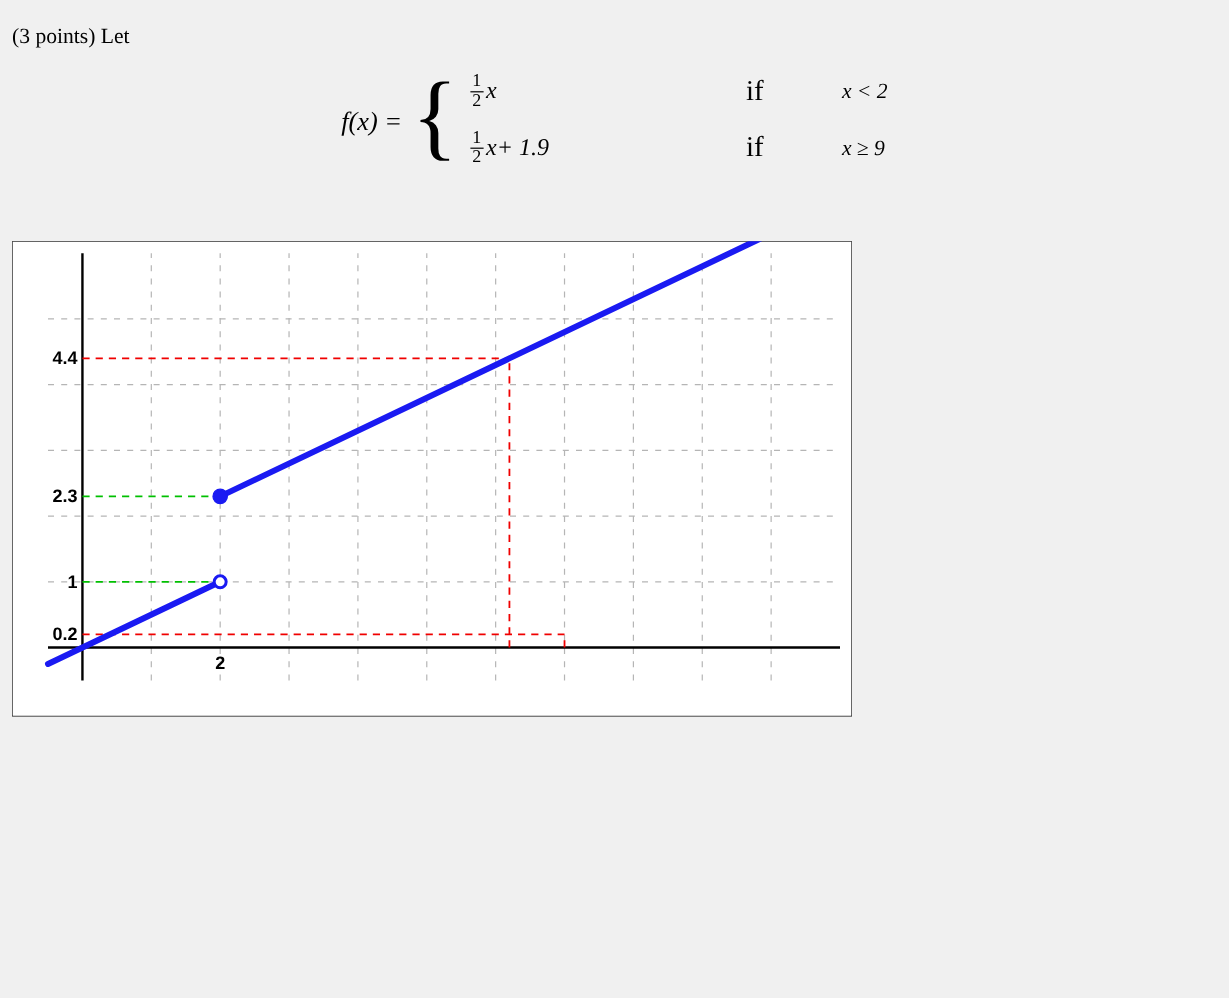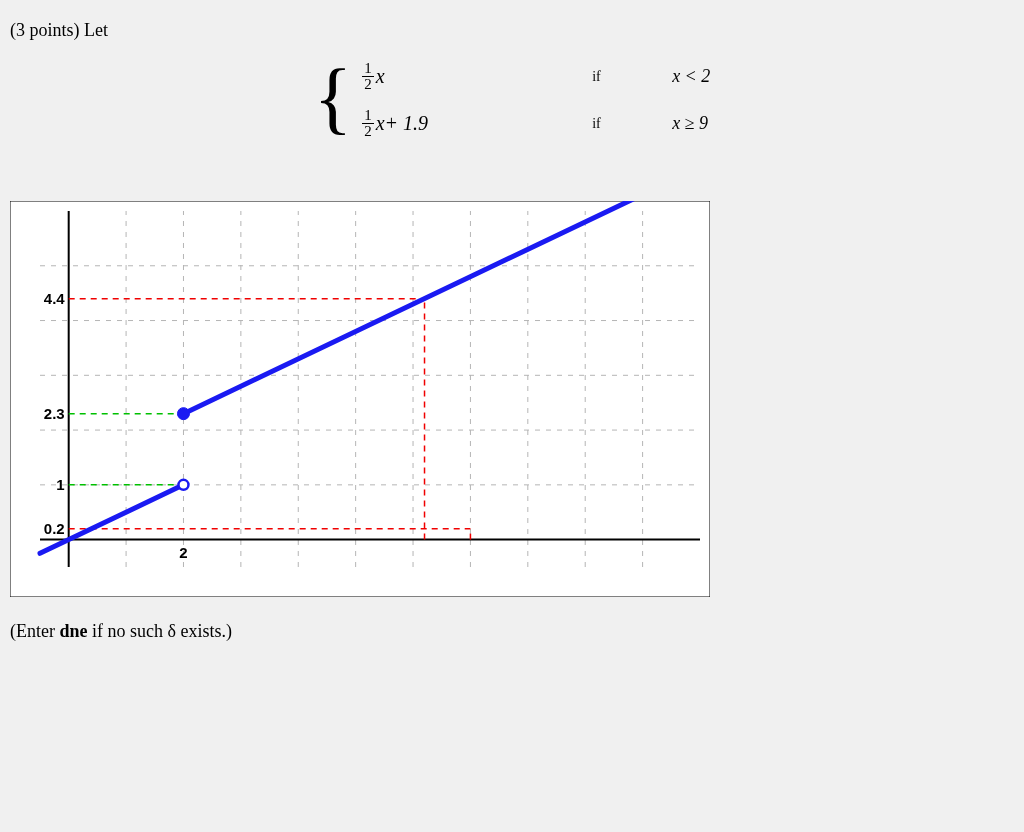--- a/index.html
+++ b/index.html
@@ -52,21 +52,21 @@
   }
   .expr {
     width: 230px;
     display: flex;
     align-items: center;
     font-size: 20px;
   }
   .iftext {
     width: 80px;
     font-style: normal;
-    font-size: 14px;
+    font-size: 24px;
   }
   .cond {
     font-size: 18px;
   }
   .frac {
     display: inline-flex;
     flex-direction: column;
     align-items: center;
     font-size: 15px;
     line-height: 1;
@@ -87,20 +87,21 @@
   }
 </style>
 </head>
 <body>
 
 <div class="page">
 
   <div class="top-line">(3 points) Let</div>
 
   <div class="equation-block">
+    <div class="eq-left">f(x) =</div>
     <div class="brace">{</div>
     <div class="cases">
       <div class="case-row">
         <div class="expr">
           <span class="frac">
             <span class="num">1</span>
             <span class="den">2</span>
           </span>
           <span class="xvar">x</span>
           <span></span>
@@ -154,17 +155,14 @@
         <line x1="173.47826086956522" y1="212.64615384615385" x2="690" y2="-33.81538461538463" stroke="#1a1af2" stroke-width="5" stroke-linecap="round"></line>
         <circle cx="173.47826086956522" cy="212.64615384615385" r="6" fill="#1a1af2" stroke="#1a1af2"></circle>
         <text x="54.69565217391305" y="332.66153846153844" text-anchor="end" font-family="Arial" font-weight="bold" font-size="15" fill="#000">0.2</text>
         <text x="54.69565217391305" y="288.8461538461538" text-anchor="end" font-family="Arial" font-weight="bold" font-size="15" fill="#000">1</text>
         <text x="54.69565217391305" y="217.64615384615385" text-anchor="end" font-family="Arial" font-weight="bold" font-size="15" fill="#000">2.3</text>
         <text x="54.69565217391305" y="102.6307692307692" text-anchor="end" font-family="Arial" font-weight="bold" font-size="15" fill="#000">4.4</text>
         <text x="173.47826086956522" y="356.61538461538464" text-anchor="middle" font-family="Arial" font-weight="bold" font-size="15" fill="#000">2</text>
       </svg>
   </div>
 
-  <div class="bottom-line">
-    <span>(Enter </span><b>dne</b><span> if no such δ exists.)</span>
-  </div>
 
 </div>
 
 </body></html>

